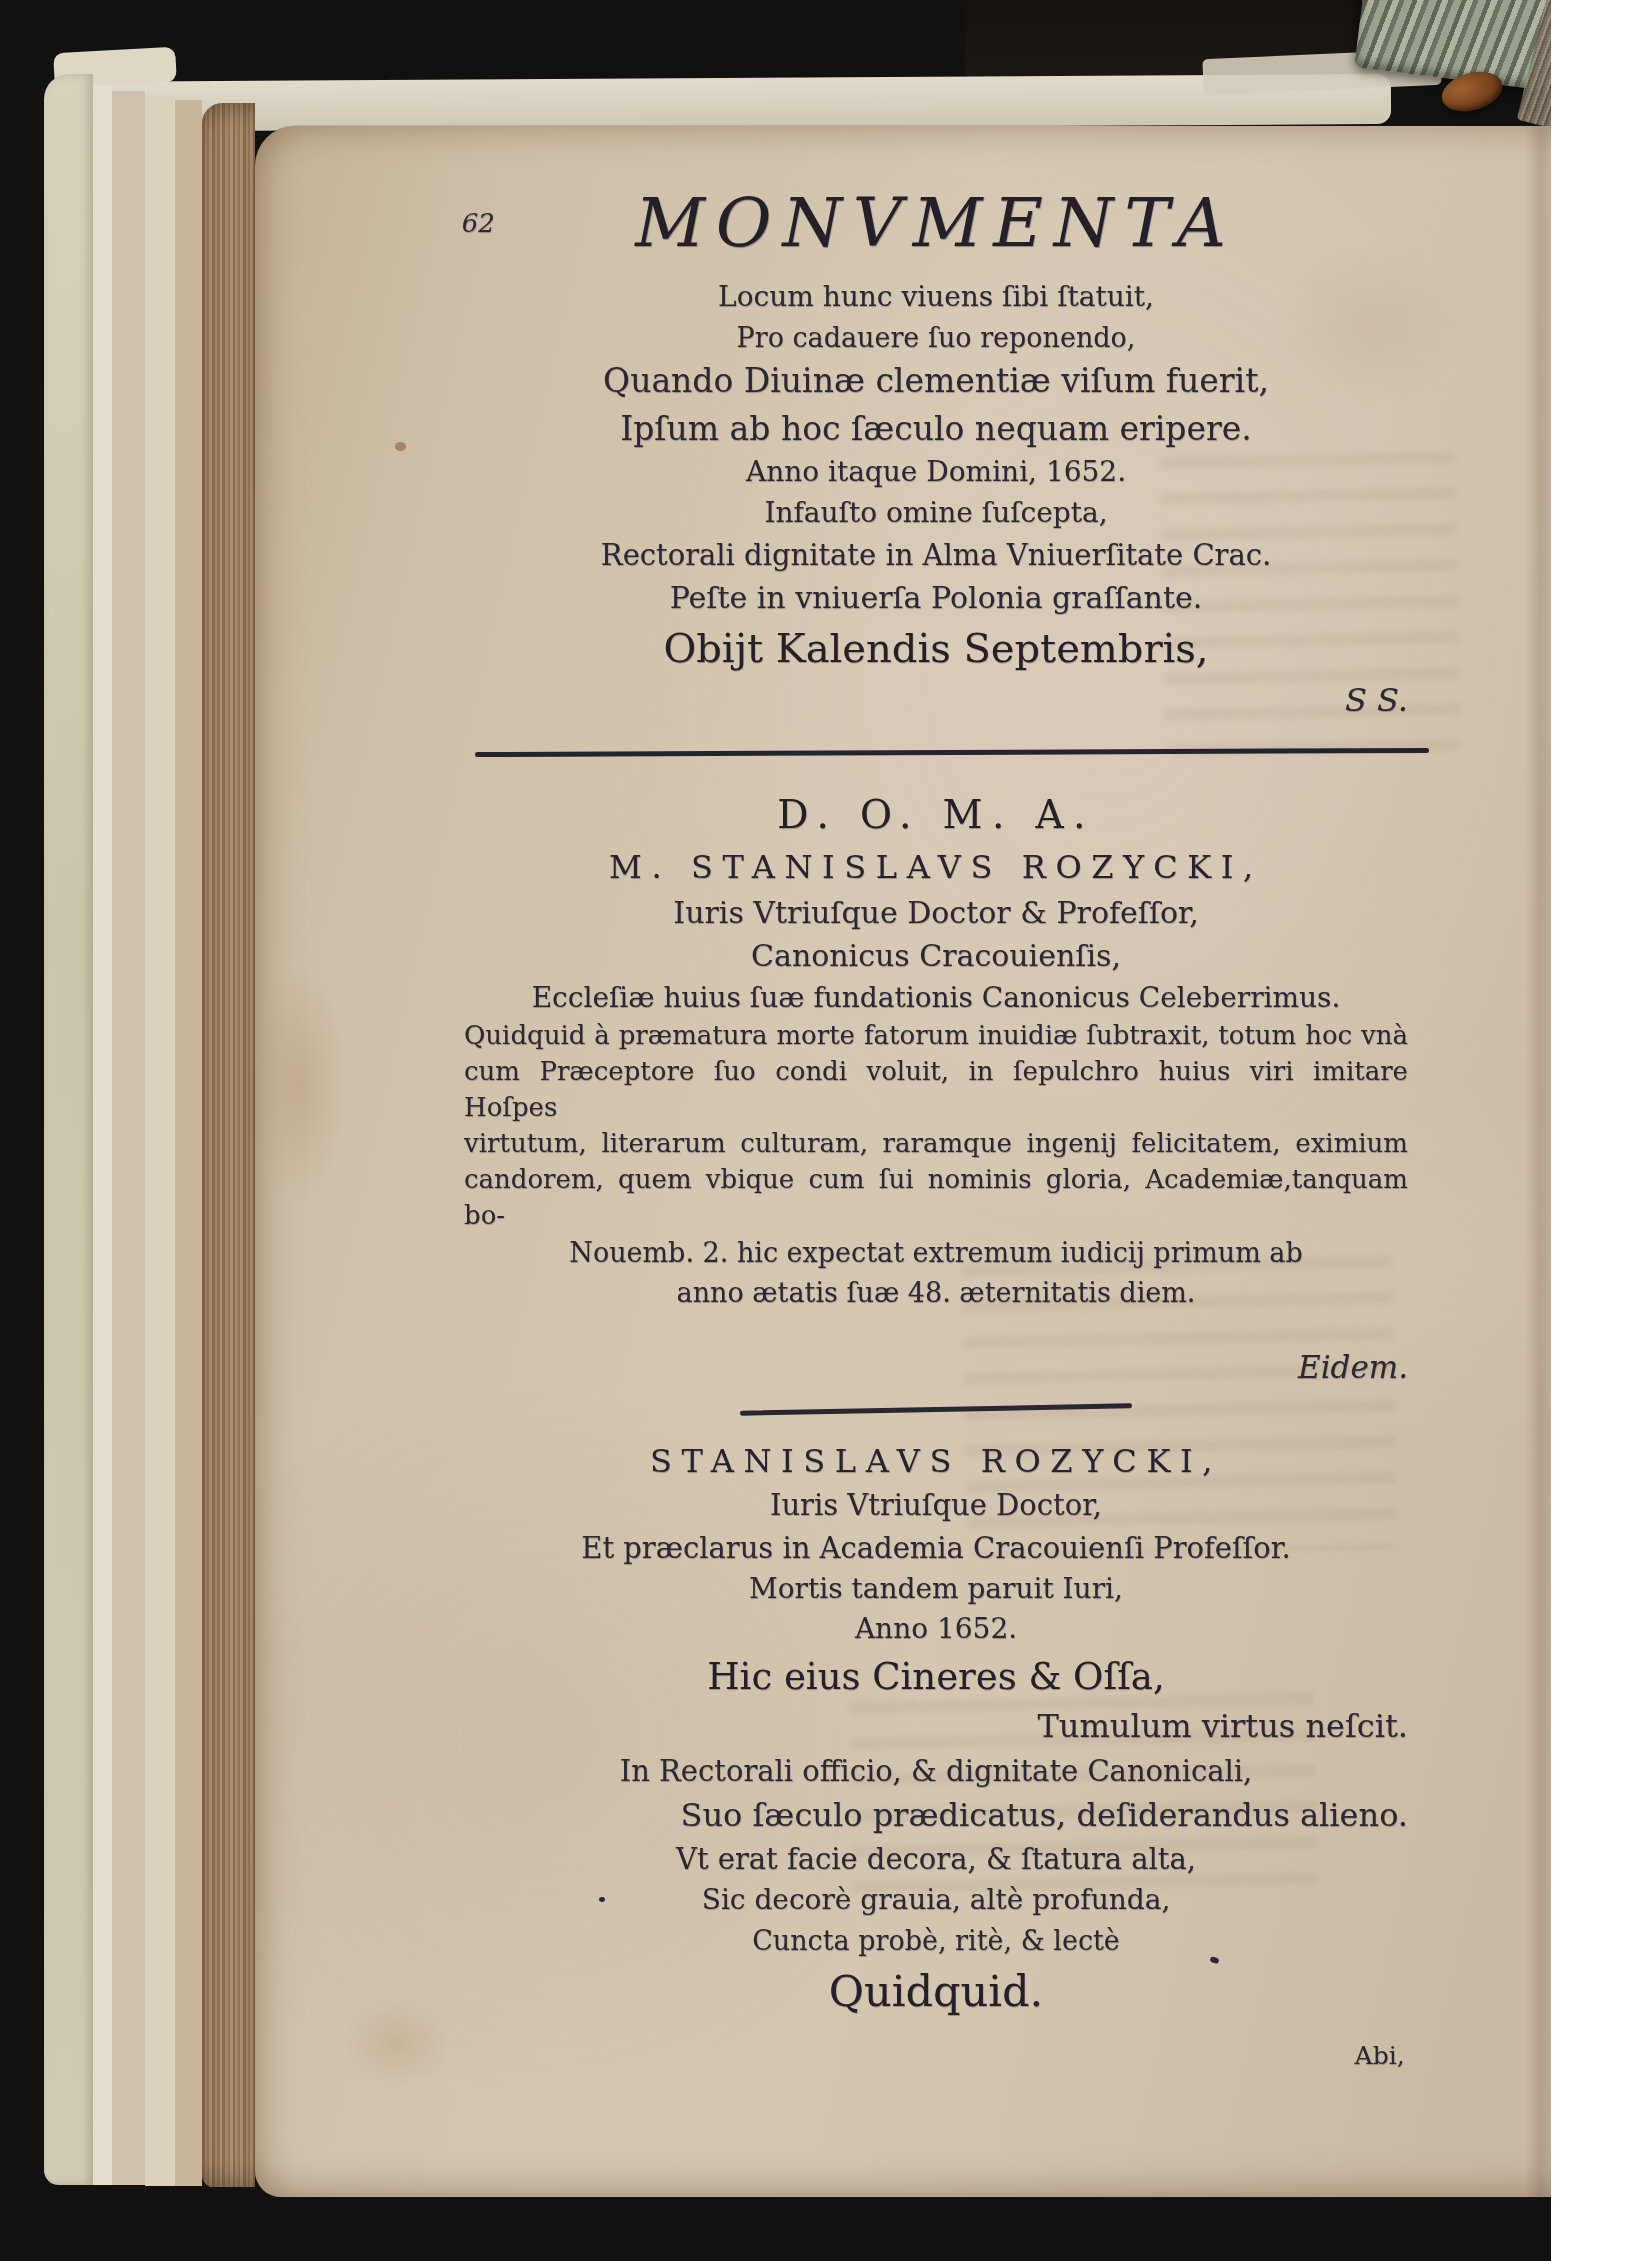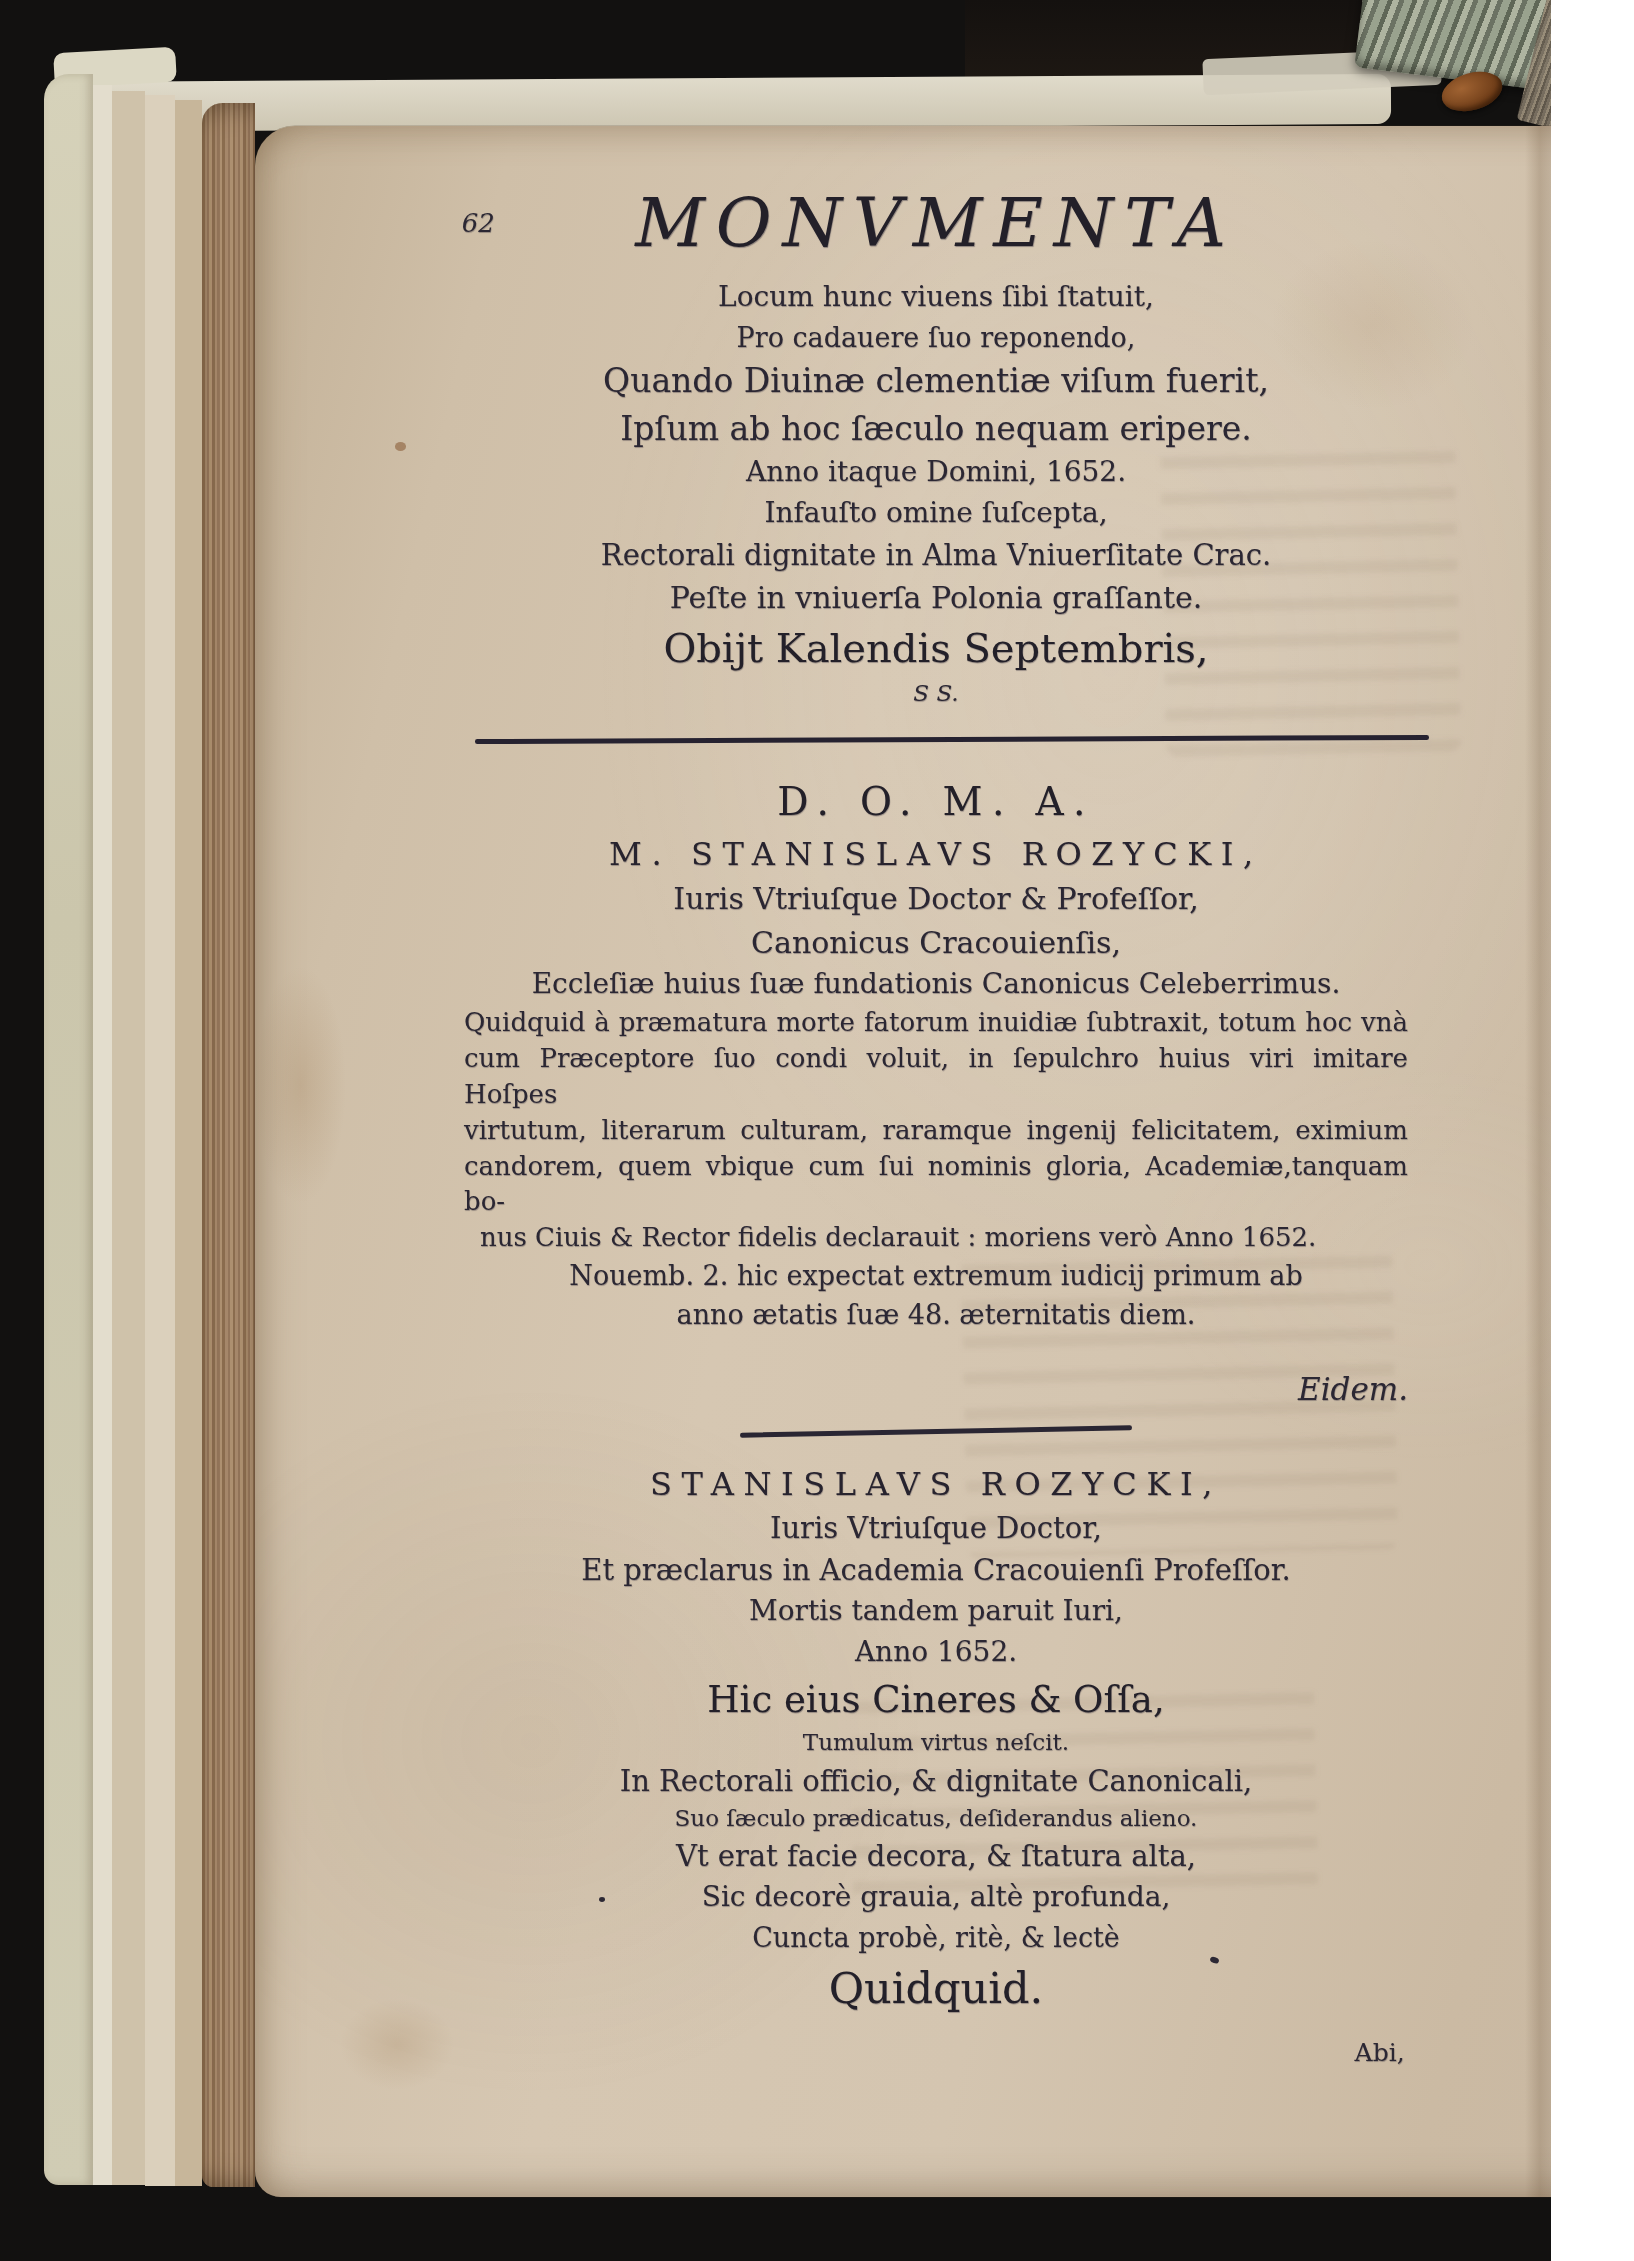--- a/index.html
+++ b/index.html
@@ -67,21 +67,21 @@
   .pagenum{position:absolute;left:-2.3px;top:25px;font-size:26px;font-style:italic;
       text-shadow:0.5px 0.5px 0.7px rgba(38,32,50,.33);}
   .running-hdr{font-size:68px;font-style:italic;letter-spacing:.16em;color:#232029;
       text-shadow:0.6px 0.6px 0.9px rgba(35,30,48,.4);}
   .fz46{font-size:26px;line-height:1.38;}
   .fz47{font-size:27px;}
   .fz48{font-size:27px;}
   .fz49{font-size:28px;}
   .fz50{font-size:28px;}
   .fz51{font-size:29px;}
-  .fz52{font-size:23px;}
+  .fz52{font-size:32px;text-align:right;}
   .fz53{font-size:30px;}
   .fz54{font-size:31px;}
   .fz58{font-size:33px;}
   .fz66{font-size:37px;color:#232029;}
   .fz70{font-size:40px;color:#232029;}
   .fz76{font-size:43px;color:#232029;}
   .ital{font-style:italic;}
   .name{font-size:32px;letter-spacing:.30em;color:#27232e;}
   .doma{font-size:39px;letter-spacing:.24em;color:#232029;line-height:1.5;}
   .just{text-align:justify;text-align-last:justify;}
@@ -151,21 +151,20 @@
       <div class="ln doma">D. O. M. A.</div>
       <div class="ln name">M. STANISLAVS ROZYCKI,</div>
       <div class="ln fz53">Iuris Vtriuſque Doctor &amp; Profeſſor,</div>
       <div class="ln fz53">Canonicus Cracouienſis,</div>
       <div class="ln fz49">Eccleſiæ huius ſuæ fundationis Canonicus Celeberrimus.</div>
 
       <div class="ln fz46 just">Quidquid à præmatura morte fatorum inuidiæ ſubtraxit, totum hoc vnà</div>
       <div class="ln fz46 just">cum Præceptore ſuo condi voluit, in ſepulchro huius viri imitare Hoſpes</div>
       <div class="ln fz46 just">virtutum, literarum culturam, raramque ingenij felicitatem, eximium</div>
       <div class="ln fz46 just">candorem, quem vbique cum ſui nominis gloria, Academiæ,tanquam bo-</div>
-      <div class="ln fz46 leftal">nus Ciuis &amp; Rector fidelis declarauit : moriens verò Anno 1652.</div>
       <div class="ln fz47">Nouemb. 2. hic expectat extremum iudicij primum ab</div>
       <div class="ln fz47">anno ætatis ſuæ 48. æternitatis diem.</div>
 
       <div class="ln fz54 ital eidem">Eidem.</div>
 
       <div class="rule2"></div>
 
       <div class="ln name">STANISLAVS ROZYCKI,</div>
       <div class="ln fz51">Iuris Vtriuſque Doctor,</div>
       <div class="ln fz51">Et præclarus in Academia Cracouienſi Profeſſor.</div>

